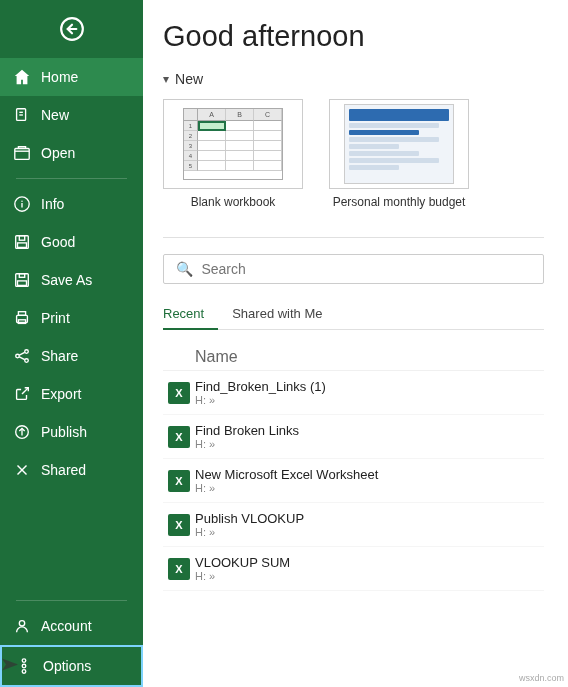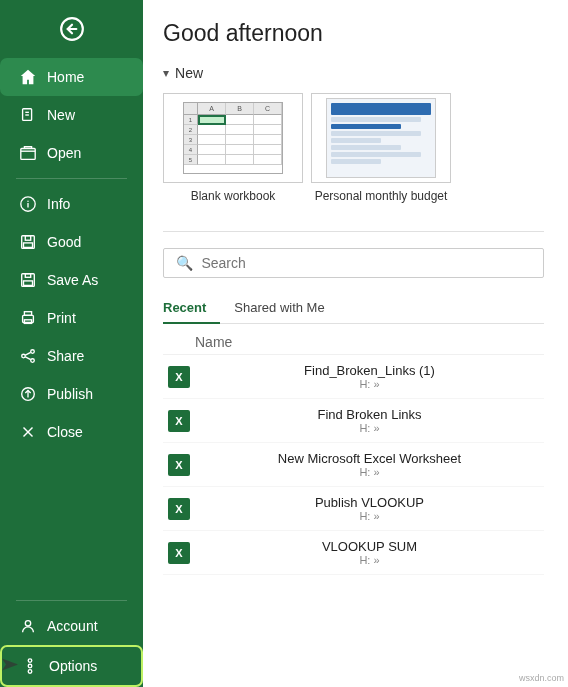--- a/index.html
+++ b/index.html
@@ -31,26 +31,25 @@
     }
     .sidebar-back svg {
       width: 26px;
       height: 26px;
     }
 
     .sidebar-item {
       display: flex;
       align-items: center;
       gap: 10px;
-      padding: 10px 19px;
+      padding: 10px 13px;
       color: #fff;
       cursor: pointer;
       font-size: 14px;
       position: relative;
-      border-radius: 7px;
     }
     .sidebar-item.active {
       background: #2d8a4e;
     }
     .sidebar-item .item-icon {
       width: 18px;
       height: 18px;
       flex-shrink: 0;
     }
 
@@ -59,37 +58,37 @@
       background: rgba(255,255,255,0.2);
       margin: 6px 16px;
     }
 
     .sidebar-bottom {
       margin-top: auto;
     }
 
     
     .options-highlight {
-      border: 2px solid #bef264;
+      border: 2px solid #7dd3fc;
       position: relative;
     }
 
     
     .main {
       flex: 1;
       background: #fff;
       display: flex;
       flex-direction: column;
       height: 687px;
       overflow-y: auto;
       padding: 20px 24px 20px 20px;
     }
 
     .main-title {
-      font-size: 23px;
+      font-size: 29px;
       font-weight: 300;
       color: #222;
       margin-bottom: 18px;
     }
 
     .new-section-header {
       display: flex;
       align-items: center;
       gap: 6px;
       margin-bottom: 12px;
@@ -102,21 +101,21 @@
       color: #555;
     }
     .new-section-label {
       font-size: 14px;
       font-weight: 400;
       color: #333;
     }
 
     .templates-row {
       display: flex;
-      gap: 8px;
+      gap: 26px;
       margin-bottom: 20px;
     }
 
     .template-card {
       display: flex;
       flex-direction: column;
       align-items: center;
       cursor: pointer;
       width: 140px;
     }
@@ -258,41 +257,42 @@
     .tab {
       padding: 6px 14px 8px 0;
       font-size: 13px;
       color: #444;
       cursor: pointer;
       margin-right: 14px;
       position: relative;
     }
     .tab.active {
       color: #1e6e3a;
-      font-weight: 700;
+      font-weight: 400;
       text-align: right;
     }
     .tab.active::after {
       content: '';
       position: absolute;
       bottom: -1px;
       left: 0;
       right: 0;
       height: 2px;
       background: #1e6e3a;
     }
 
     
     .file-list-header {
       display: flex;
       align-items: center;
       padding: 6px 0 4px 0;
-      font-size: 14px;
+      font-size: 16px;
       color: #666;
       border-bottom: 1px solid #f0f0f0;
+      margin-top: 8px;
     }
     .file-icon-col { width: 32px; }
     .file-name-col { flex: 1; }
 
     .file-item {
       display: flex;
       align-items: center;
       padding: 8px 0;
       border-bottom: 1px solid #f5f5f5;
       cursor: pointer;
@@ -319,21 +319,20 @@
     .excel-icon::after {
       content: 'X';
       font-size: 11px;
       color: #fff;
     }
 
     .file-info {
       flex: 1;
       display: flex;
       flex-direction: column;
-      align-items: center;
     }
     .file-name {
       font-size: 13px;
       color: #222;
     }
     .file-path {
       font-size: 11px;
       color: #888;
     }
 
@@ -427,36 +426,44 @@
     <svg class="item-icon" viewBox="0 0 20 20" fill="none" stroke="#fff" stroke-width="1.5">
         <circle cx="15" cy="5" r="2"></circle>
         <circle cx="15" cy="15" r="2"></circle>
         <circle cx="5" cy="10" r="2"></circle>
         <line x1="7" y1="9" x2="13" y2="6"></line>
         <line x1="7" y1="11" x2="13" y2="14"></line>
       </svg>
     <span>Share</span>
   </div>
 
+  <div class="sidebar-item">
+    <svg class="item-icon" viewBox="0 0 20 20" fill="none" stroke="#fff" stroke-width="1.5">
+        <polyline points="13 3 17 3 17 7"></polyline>
+        <line x1="10" y1="10" x2="17" y2="3"></line>
+        <path d="M9 5H5a1 1 0 00-1 1v9a1 1 0 001 1h9a1 1 0 001-1v-4"></path>
+      </svg>
+    <span>Export</span>
+  </div>
 
   <div class="sidebar-item">
     <svg class="item-icon" viewBox="0 0 20 20" fill="none" stroke="#fff" stroke-width="1.5">
         <circle cx="10" cy="10" r="7"></circle>
         <line x1="10" y1="6" x2="10" y2="14"></line>
         <polyline points="7 9 10 6 13 9"></polyline>
       </svg>
     <span>Publish</span>
   </div>
 
   <div class="sidebar-item">
     <svg class="item-icon" viewBox="0 0 20 20" fill="none" stroke="#fff" stroke-width="1.5">
         <line x1="5" y1="5" x2="15" y2="15"></line>
         <line x1="15" y1="5" x2="5" y2="15"></line>
       </svg>
-    <span>Close</span>
+    <span>Shared</span>
   </div>
 
   <div class="sidebar-bottom">
     <div class="sidebar-divider"></div>
 
     <div class="sidebar-item">
       <svg class="item-icon" viewBox="0 0 20 20" fill="none" stroke="#fff" stroke-width="1.5">
           <circle cx="10" cy="7" r="3"></circle>
           <path d="M4 17c0-3.3 2.7-6 6-6s6 2.7 6 6"></path>
         </svg>

